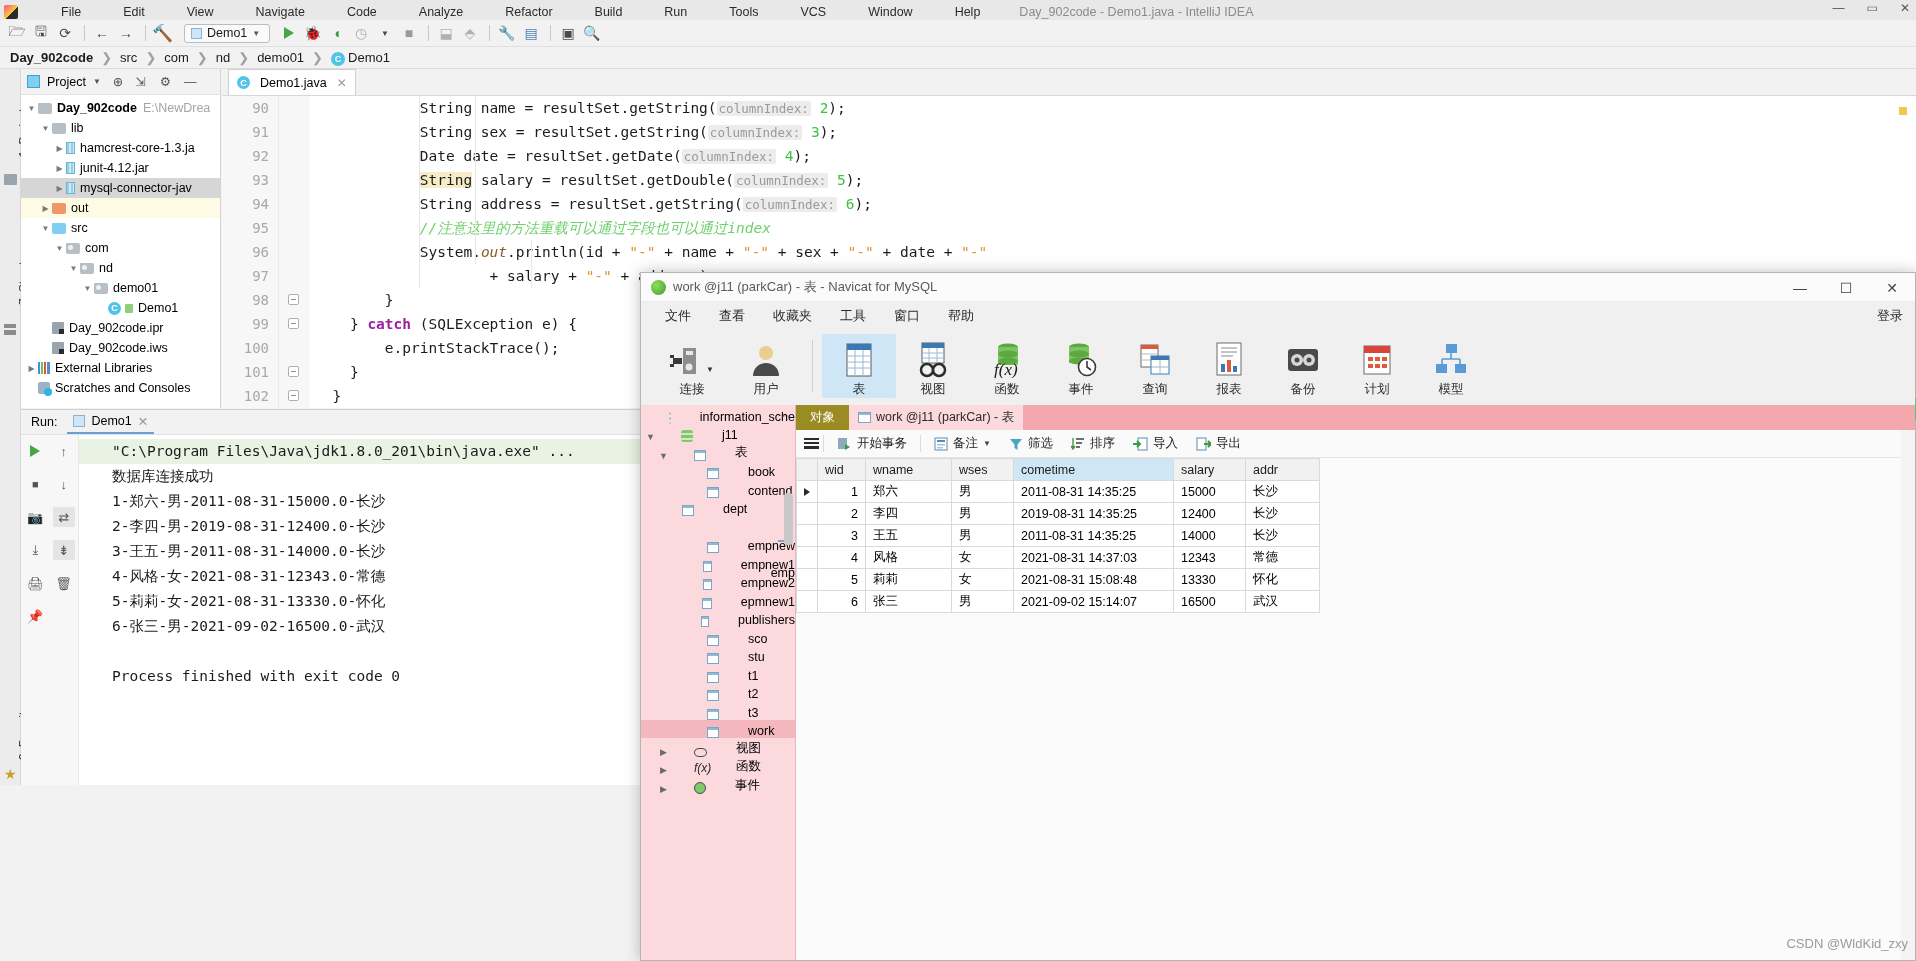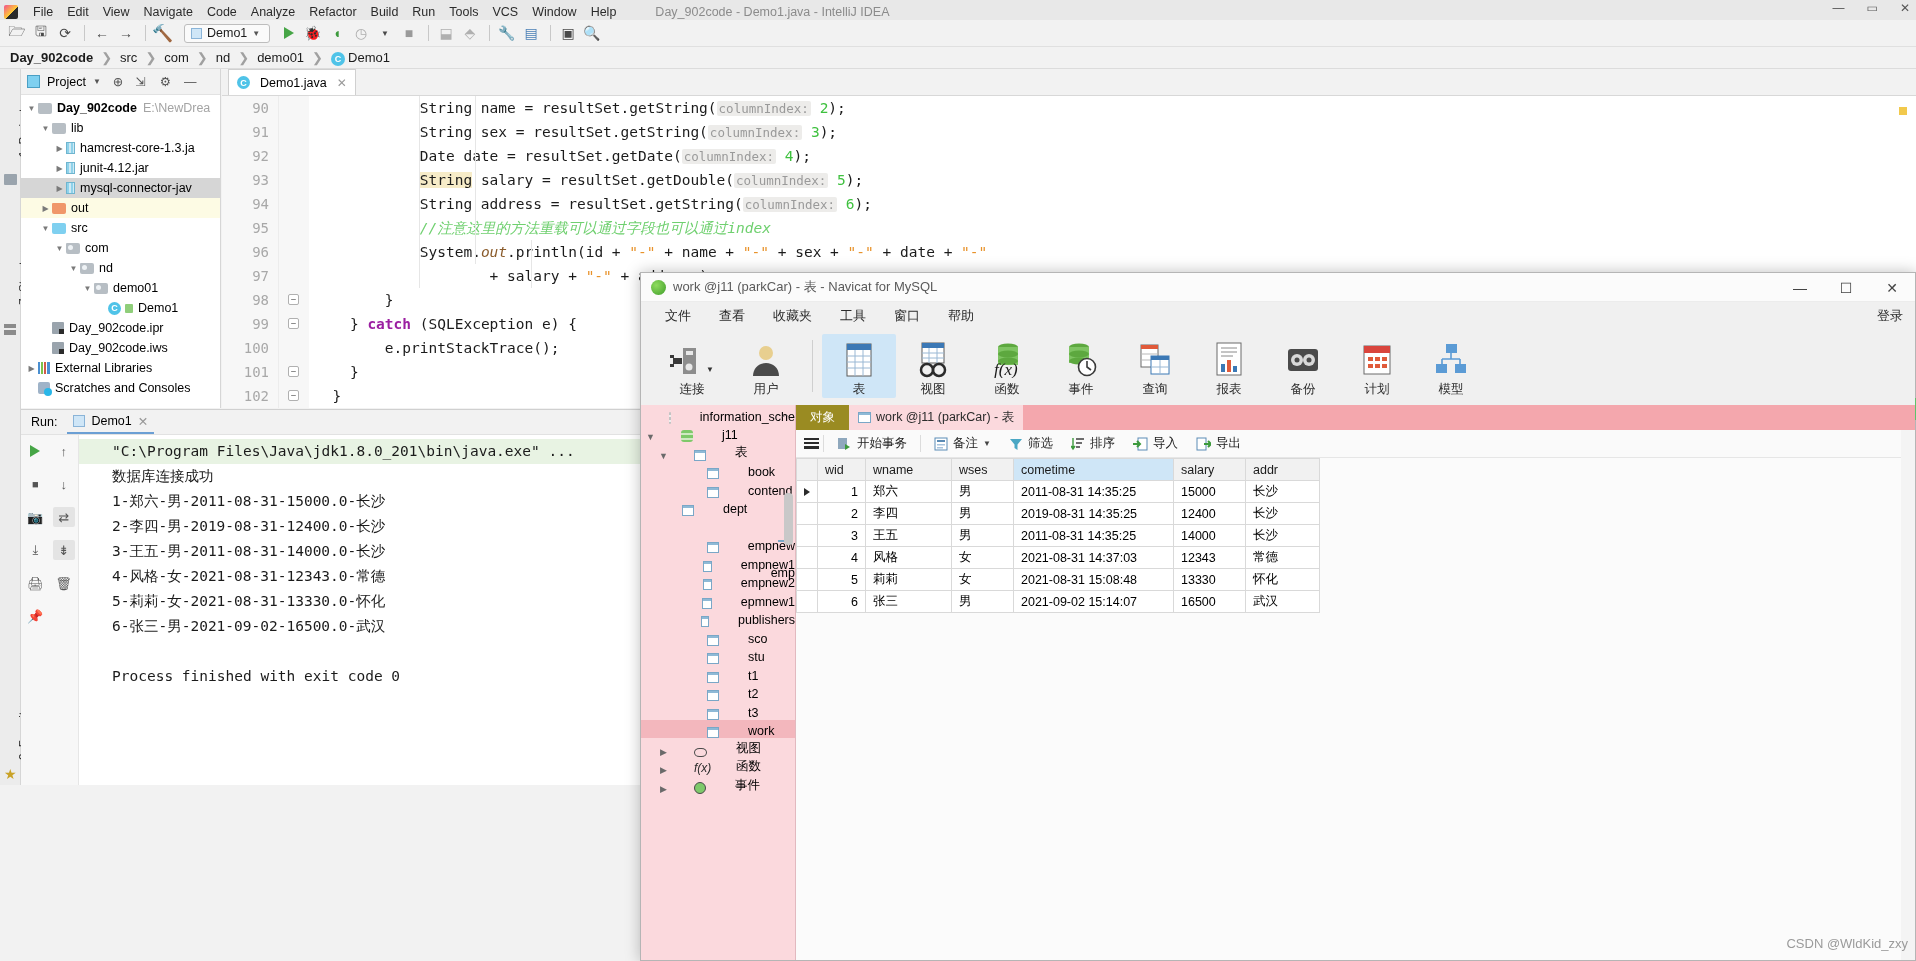--- a/index.html
+++ b/index.html
@@ -19,20 +19,21 @@
     padding-left:4px; overflow:hidden;
   }
   .menubar .logo {
     width:14px; height:14px; margin-right:8px; margin-bottom:1px;
     background:linear-gradient(135deg,#f24f8f 0%,#fc3 55%,#2b2b2b 56%);
     border-radius:2px;
   }
   .menubar .mi {
     padding:0 7px; font-size:12.5px; color:#2b2b2b; line-height:16px;
     white-space:nowrap;
+    margin-left:28px;
   }
   .menubar .wtitle {
     margin-left:32px; color:#8b8b8b; font-size:12.5px; line-height:16px;
   }
   .wbtns { position:absolute; right:6px; top:0; display:flex; gap:22px; color:#555; }
   .wbtns span { font-size:12px; line-height:16px; }
 
   .toolbar {
     position:absolute; left:0; top:20px; width:1916px; height:27px;
     background:#f2f2f2; display:flex; align-items:center; padding-left:6px;

